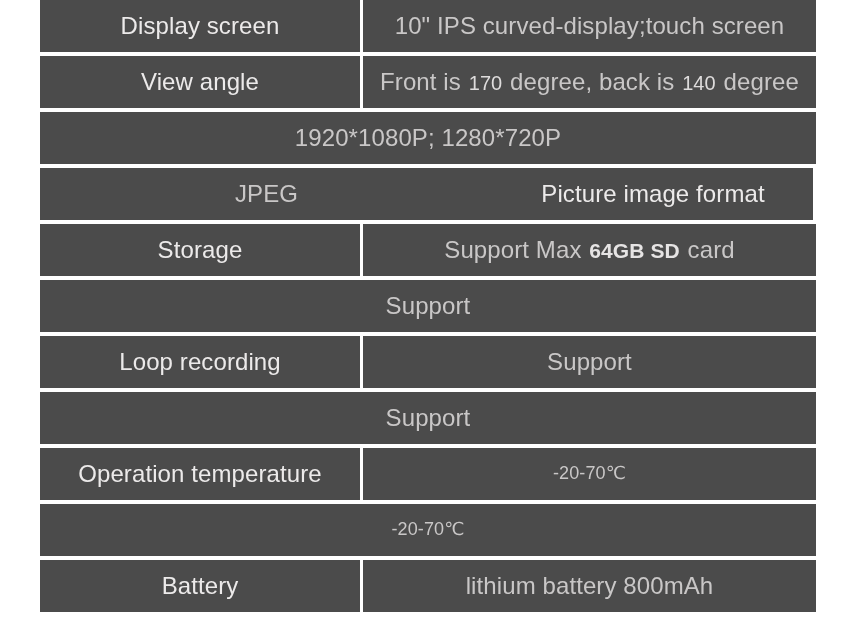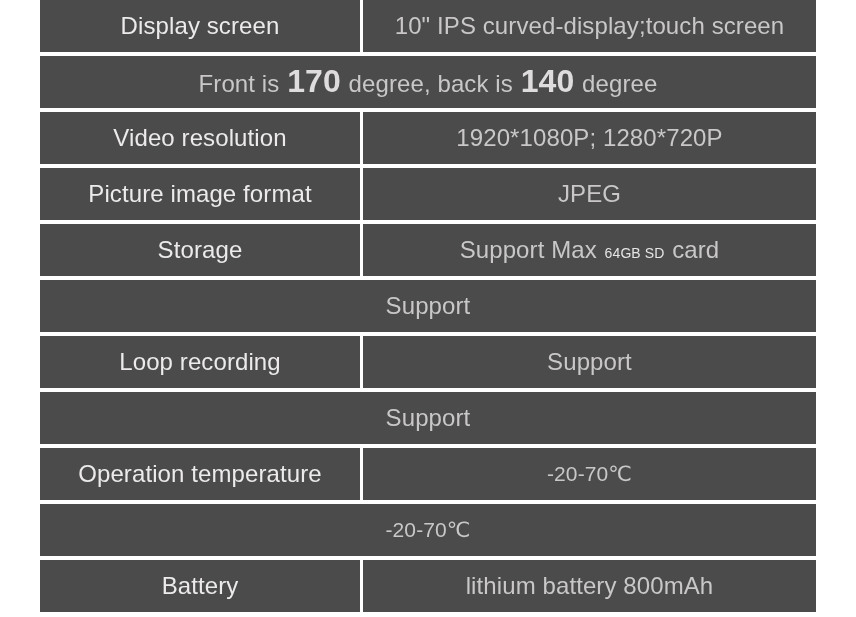--- a/index.html
+++ b/index.html
@@ -47,57 +47,57 @@
 
   .cell-value {
     flex: 1;
     color: #c9c7c7;
     font-size: 24px;
     letter-spacing: 0.1px;
   }
 
   
   .spec-row.val-small .cell-value {
-    font-size: 21px;
+    font-size: 18px;
   }
 
   
   .emph {
     color: #e6e4e4;
-    font-size: 14px;
-    font-weight: 400;
+    font-size: 21px;
+    font-weight: 700;
     padding: 0 1px;
   }
   .emph-num {
     color: #dedcdc;
-    font-weight: 700;
-    font-size: 32px;
+    font-weight: 400;
+    font-size: 20px;
     padding: 0 1px;
   }
 </style>
 </head>
 <body>
 
 <div id="spec-table">
     <div class="spec-row">
       <div class="cell cell-label">Display screen</div>
       <div class="cell cell-value">10" IPS curved-display;touch screen</div>
     </div>
     <div class="spec-row">
+      <div class="cell cell-label">View angle</div>
       <div class="cell cell-value">
         <span><span>Front is </span><span class="emph-num">170</span><span> degree, back is </span><span class="emph-num">140</span><span> degree</span></span>
       </div>
     </div>
     <div class="spec-row">
-      <div class="cell cell-label">Video resolution</div>
       <div class="cell cell-value">1920*1080P; 1280*720P</div>
     </div>
     <div class="spec-row">
+      <div class="cell cell-value">JPEG</div>
       <div class="cell cell-label">Picture image format</div>
-      <div class="cell cell-value">JPEG</div>
     </div>
     <div class="spec-row">
       <div class="cell cell-label">Storage</div>
       <div class="cell cell-value">
         <span><span>Support Max </span><span class="emph">64GB SD</span><span> card</span></span>
       </div>
     </div>
     <div class="spec-row">
       <div class="cell cell-value">Support</div>
     </div>

